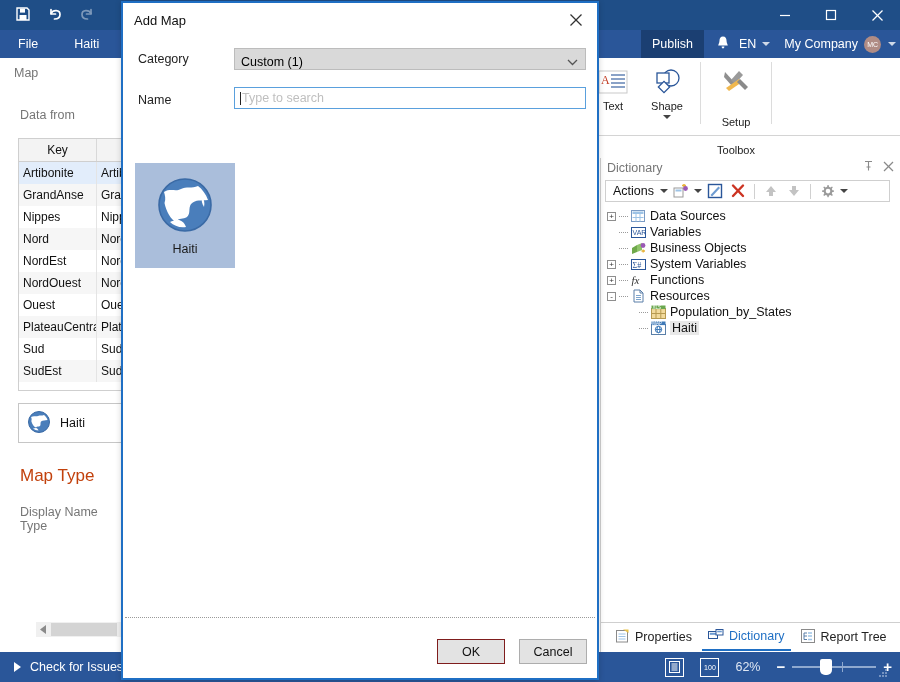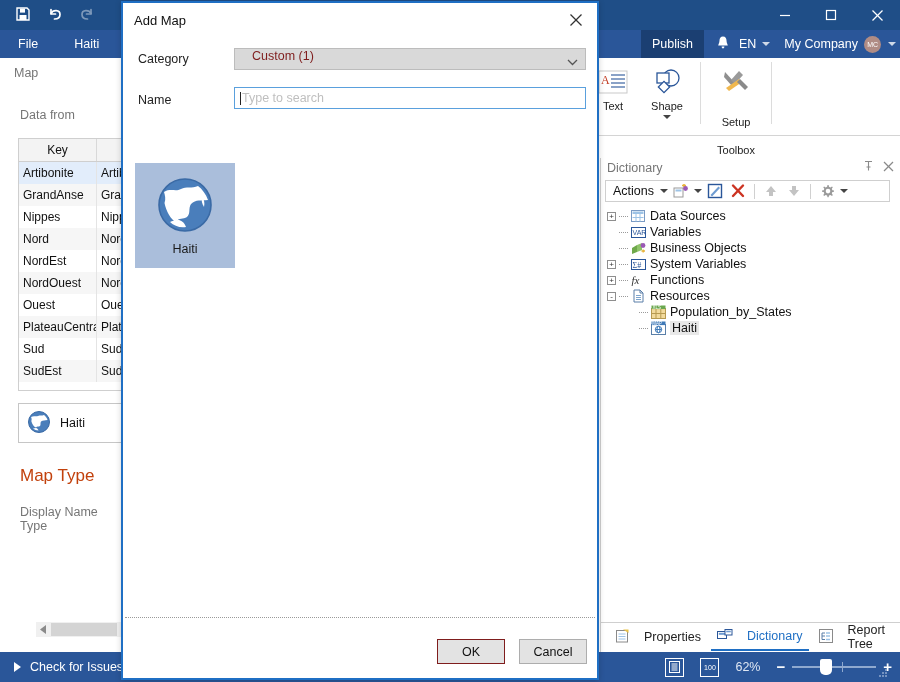--- a/index.html
+++ b/index.html
@@ -145,21 +145,21 @@
   .tnode .tlabel { font-size: 12.5px; color: #111; white-space: nowrap; }
   .tnode.child { padding-left: 20px; }
   .tlabel.hl { background: #e8e8e8; padding: 0 2px; }
 
   
   .bottomtabs {
     position: absolute; left: 600px; bottom: 30px; width: 300px; height: 30px;
     background: #fff; border-top: 1px solid #cfcfcf; border-left: 1px solid #cfcfcf;
     display: flex; align-items: center; padding-left: 8px; gap: 4px;
   }
-  .btab { display: flex; align-items: center; gap: 14px; padding: 3px 6px 4px 6px; font-size: 12.5px; color: #222; }
+  .btab { display: flex; align-items: center; gap: 5px; padding: 3px 6px 4px 6px; font-size: 12.5px; color: #222; }
   .btab.active { color: #1f6fc4; border-bottom: 2px solid #1f6fc4; }
 
   
   .statusbar {
     position: absolute; left: 0; bottom: 0; width: 900px; height: 30px;
     background: #2a5699; color: #fff;
   }
   .cfi { position: absolute; left: 14px; top: 0; height: 30px; display: flex; align-items: center; gap: 9px; font-size: 12.5px; }
   .tri-right { width: 0; height: 0; border-top: 5px solid transparent; border-bottom: 5px solid transparent; border-left: 7px solid #fff; }
   .status-right { position: absolute; right: 8px; top: 0; height: 30px; display: flex; align-items: center; gap: 16px; }
@@ -180,21 +180,21 @@
   }
   .dlg-titlebar { position: relative; height: 34px; background: #fff; }
   .dlg-title { position: absolute; left: 11px; top: 10px; font-size: 13px; color: #111; }
   .dlg-close { position: absolute; right: 6px; top: 5px; width: 30px; height: 24px; display: flex; align-items: center; justify-content: center; }
 
   .frow { position: absolute; display: flex; align-items: center; }
   .flabel { font-size: 12.5px; color: #222; }
   .combo {
     position: absolute; left: 111px; top: 45px; width: 352px; height: 22px;
     background: #d9d9d9; border: 1px solid #bcbcbc;
-    display: flex; align-items: flex-start; padding: 0 17px; font-size: 12.5px; color: #7f1d1d;
+    display: flex; align-items: flex-end; padding: 0 6px; font-size: 12.5px; color: #000000;
   }
   .combo .cb-arrow { position: absolute; right: 7px; top: 6px; }
   .search-input {
     position: absolute; left: 111px; top: 84px; width: 352px; height: 22px;
     background: #fff; border: 1px solid #5aa0dd; display: flex; align-items: center;
   }
   .caret { width: 1px; height: 13px; background: #222; margin-left: 5px; }
   .ph { font-size: 12.5px; color: #bfbfbf; margin-left: 1px; }
 
   .tile {

